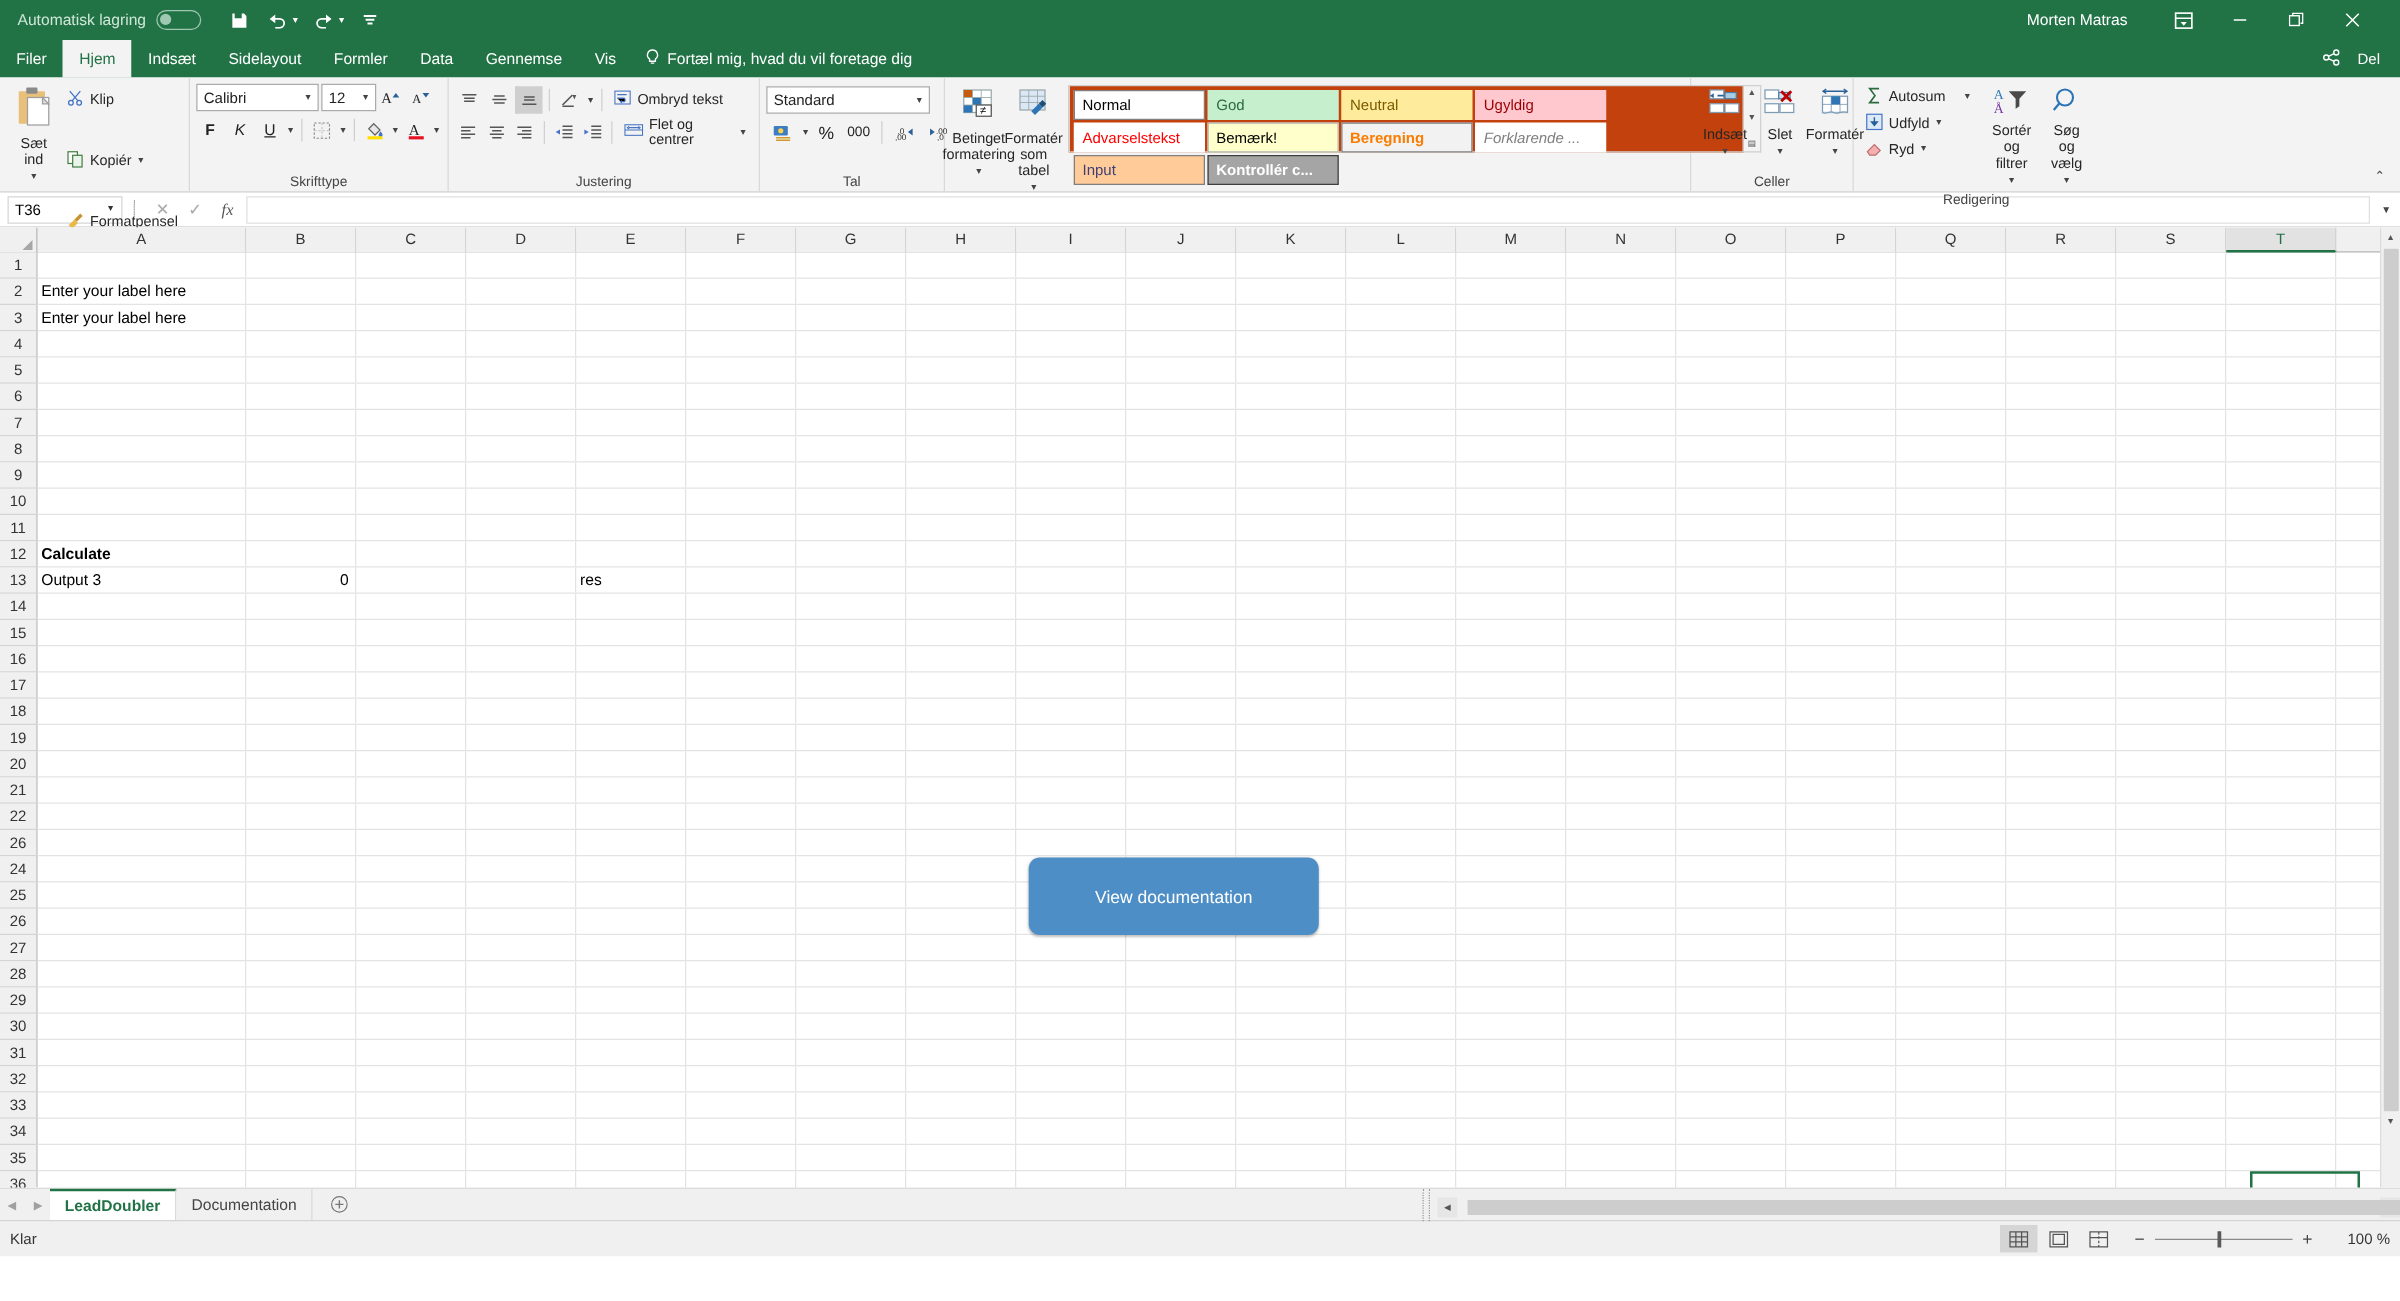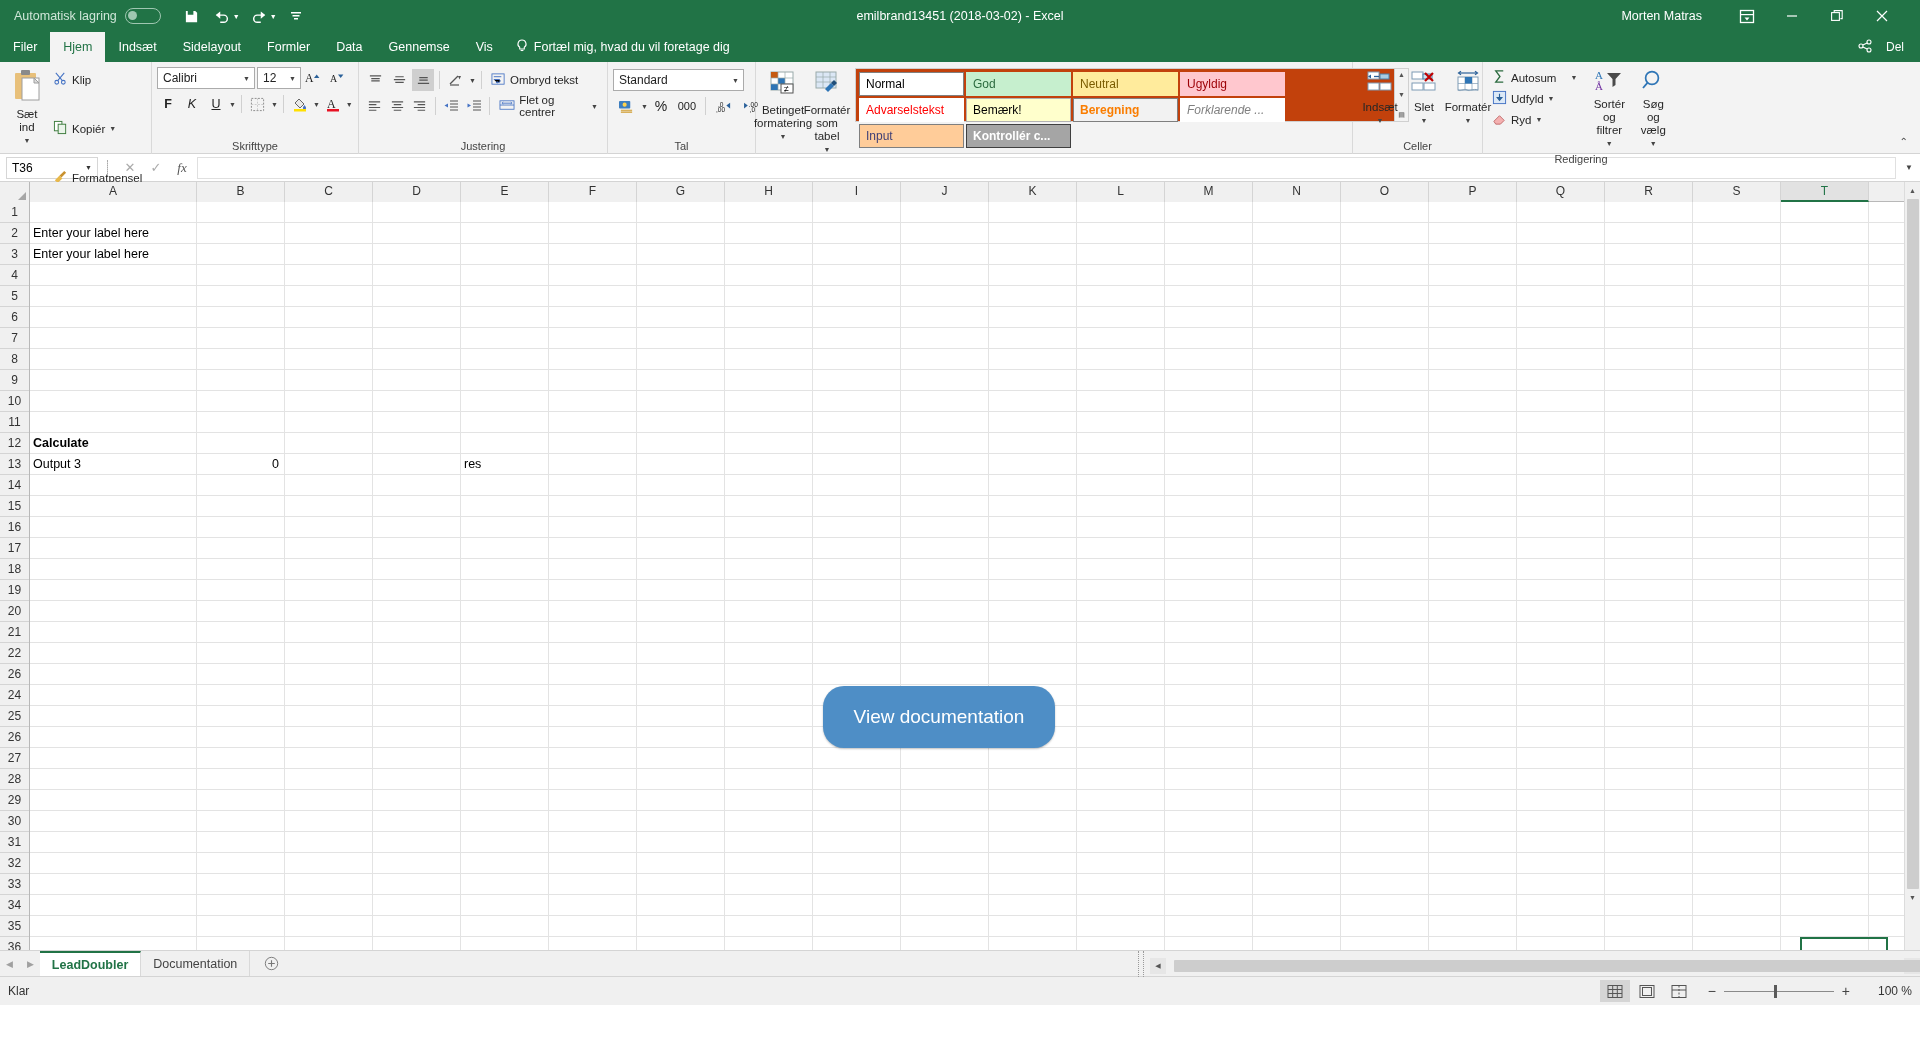--- a/index.html
+++ b/index.html
@@ -173,23 +173,23 @@
   .cell.num { text-align: right; padding-right: 5px; }
   .selbox {
     position: absolute; border: 2px solid #217346; background: transparent;
     pointer-events: none;
   }
   .selbox::after {
     content:""; position:absolute; right:-4px; bottom:-4px; width:5px; height:5px;
     background:#217346; border: 1px solid #fff;
   }
   .docbtn {
-    position: absolute; background: #4e8ec6; color: #fff; border-radius: 21px;
+    position: absolute; background: #4e8ec6; color: #fff; border-radius: 9px;
     display: flex; align-items: center; justify-content: center;
-    font-size: 19px; box-shadow: 0 1px 2px rgba(0,0,0,.25);
+    font-size: 14px; box-shadow: 0 1px 2px rgba(0,0,0,.25);
   }
 
   
   .vscroll {
     position: absolute; right: 0; top: 0; width: 16px; height: 768px;
     background: #f0f0f0; border-left: 1px solid #dcdcdc;
     display: flex; flex-direction: column; align-items: center;
   }
   .vs-arrow { width:16px; height:17px; display:flex; align-items:center; justify-content:center; font-size:7px; color:#555;}
   .vs-thumb { width: 12px; background: #cdcdcd; border-radius: 1px; }
@@ -258,21 +258,20 @@
           <path fill="#fff" d="M11 2l5 4-5 4z"></path>
         </svg>
     </div>
     <span class="qat-caret">▼</span>
     <div class="qat-btn">
       <svg width="14" height="14" viewBox="0 0 14 14">
           <path fill="#fff" d="M2 3h10v1.6H2zM3.5 6h7v1.6h-7zM5 9h4v1.6H5z"></path>
         </svg>
     </div>
   </div>
-  <div class="win-title">emilbrand13451 (2018-03-02)  -  Excel</div>
   <div class="titlebar-right">
     <span class="username">Morten Matras</span>
     <div class="ribbon-display">
       <svg width="16" height="15" viewBox="0 0 16 15">
           <rect x="1.5" y="1.5" width="13" height="12" fill="none" stroke="#fff" stroke-width="1.3"></rect>
           <path fill="#fff" d="M1.5 5h13v1.2h-13z"></path>
           <path fill="#fff" d="M8 11.5 5.5 8.5h5z"></path>
         </svg>
     </div>
     <div class="win-btn">

